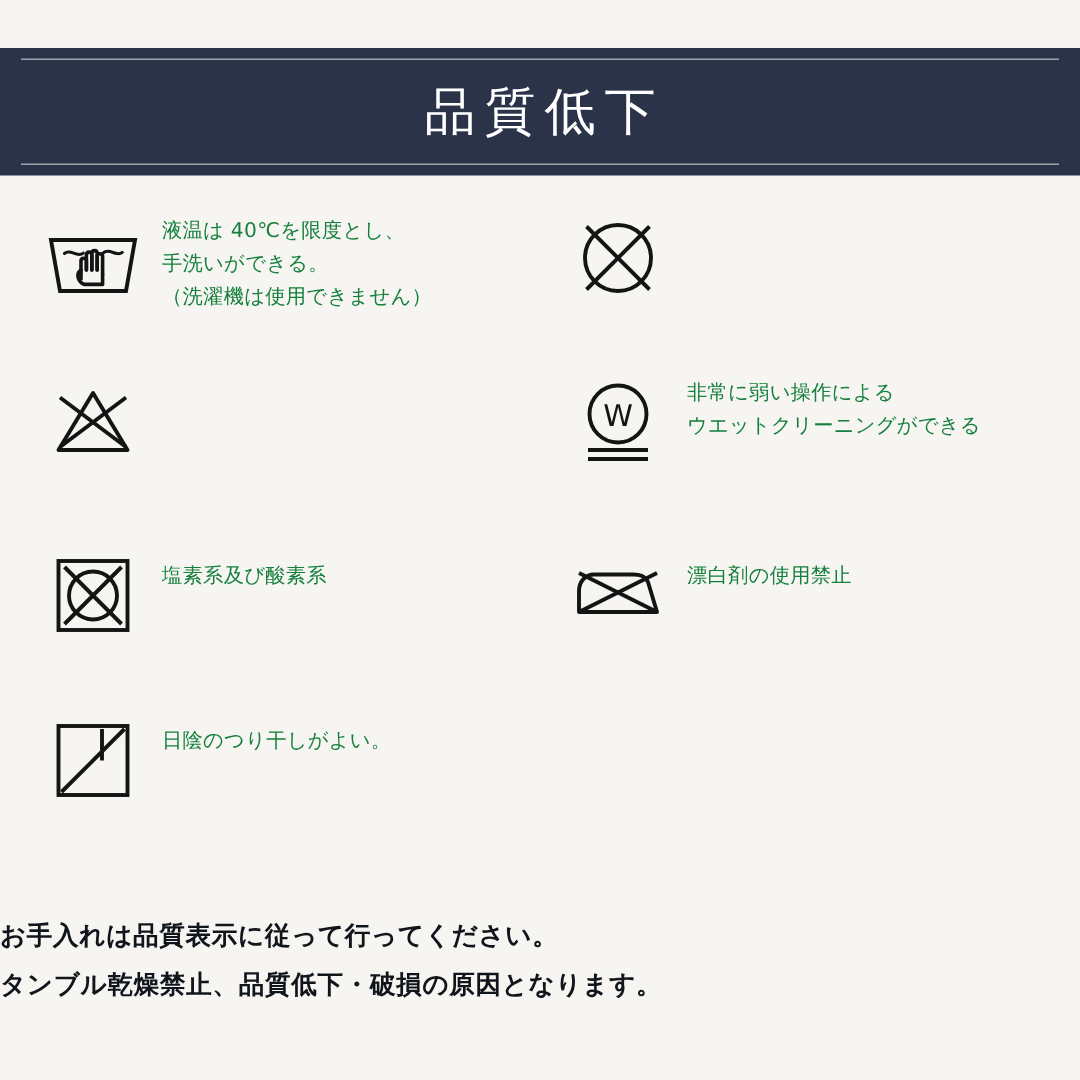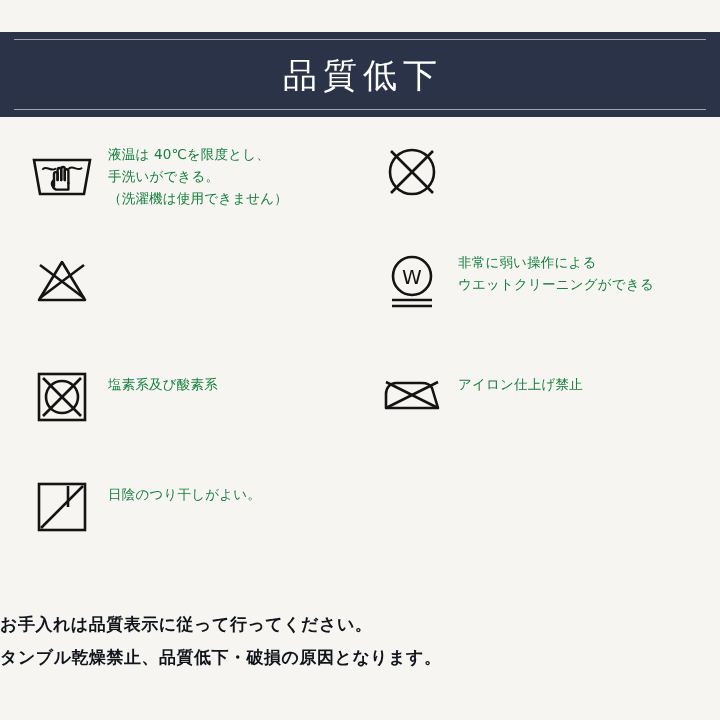--- a/index.html
+++ b/index.html
@@ -199,21 +199,21 @@
         <div class="caption cell-caption-up">塩素系及び酸素系</div>
       </div>
       <div class="cell cell-right">
         <div class="icon-box">
           <svg viewBox="0 0 64 64" xmlns="http://www.w3.org/2000/svg">
             <path d="M6 45 L58 45 L52 25 C50 21 47 20 42 20 L16 20 C10 20 6 25 6 31 Z" fill="none" stroke="#141414" stroke-width="2.6" stroke-linejoin="round"></path>
             <line x1="6" y1="45" x2="58" y2="19" stroke="#141414" stroke-width="2.6"></line>
             <line x1="58" y1="45" x2="6" y2="19" stroke="#141414" stroke-width="2.6"></line>
           </svg>
         </div>
-        <div class="caption cell-caption-up">アイロン仕上げ禁止</div>
+        <div class="caption cell-caption-up">漂白剤の使用禁止</div>
       </div>
     </div>
 
     <div class="row row-4">
       <div class="cell cell-left">
         <div class="icon-box">
           <svg viewBox="0 0 64 64" xmlns="http://www.w3.org/2000/svg">
             <rect x="9" y="11" width="46" height="46" fill="none" stroke="#141414" stroke-width="2.6"></rect>
             <line x1="38" y1="13" x2="38" y2="34" stroke="#141414" stroke-width="2.6"></line>
             <line x1="11" y1="55" x2="53" y2="13" stroke="#141414" stroke-width="2.6"></line>

